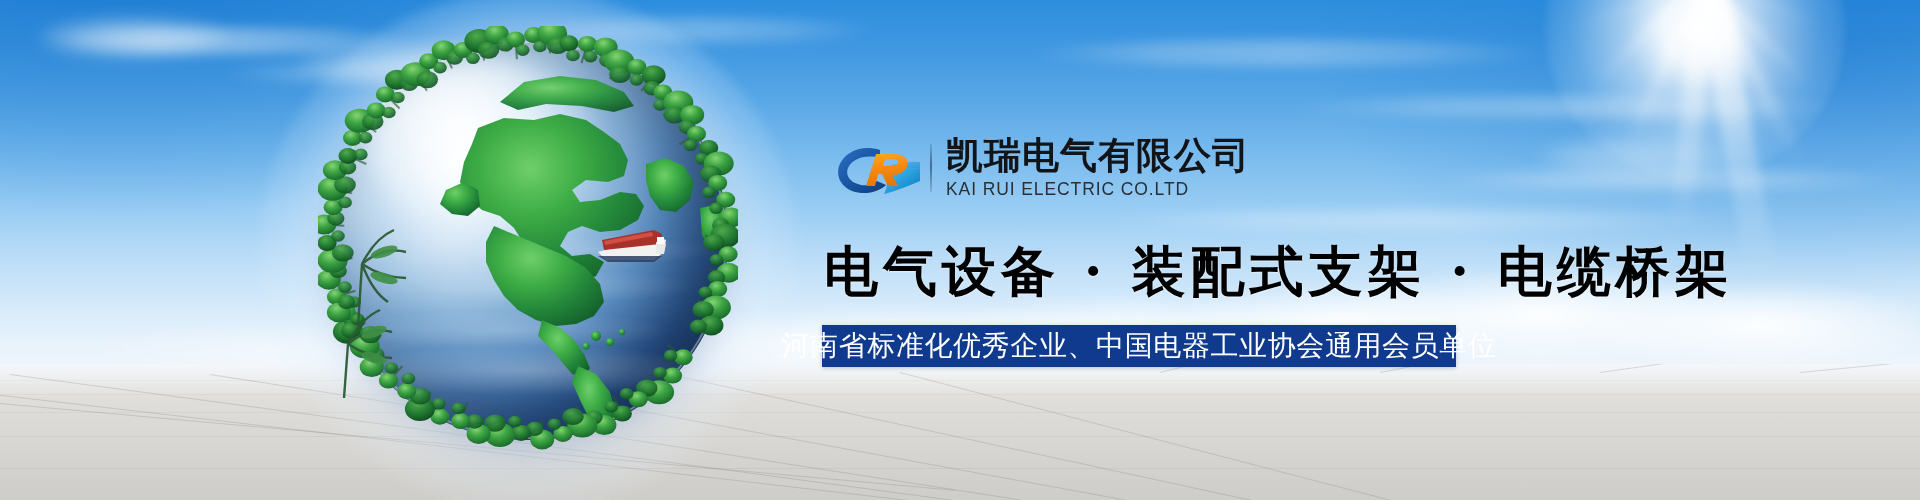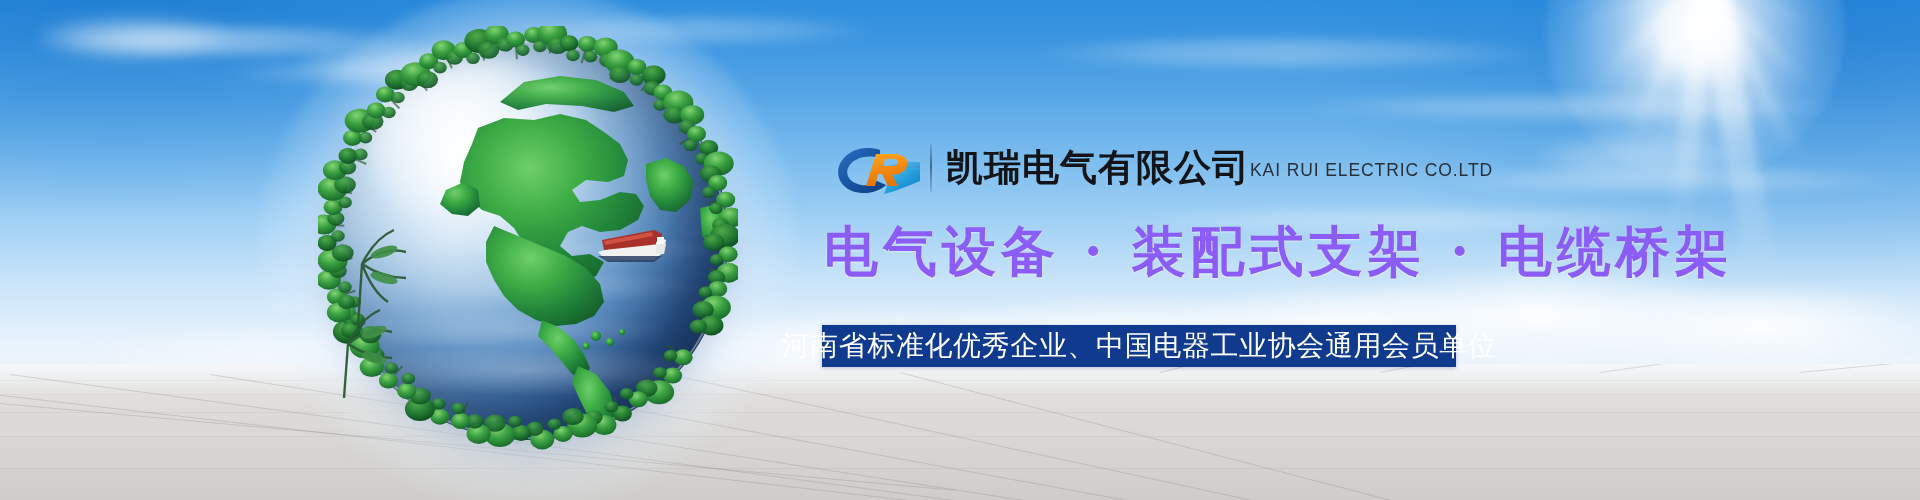--- a/index.html
+++ b/index.html
@@ -254,48 +254,48 @@
     display: flex;
     align-items: center;
   }
   .logo-mark { width: 86px; height: 64px; flex: 0 0 auto; }
   .logo-divider {
     width: 2px; height: 48px;
     margin: 0 14px 0 8px;
     background: linear-gradient(to bottom, rgba(40,60,90,0.15), rgba(40,60,90,0.65) 45%, rgba(40,60,90,0.15));
     flex: 0 0 auto;
   }
-  .brand-text { display: flex; }
+  .brand-text { display: flex; flex-direction: column; }
   .brand-cn {
     font-family: "DejaVu Sans", "Liberation Sans", sans-serif;
     font-size: 37px;
     font-weight: 700;
     color: #121418;
     letter-spacing: 1px;
     line-height: 1.06;
     white-space: nowrap;
   }
   .brand-en {
-    margin-top: 12px;
+    margin-top: 4px;
     font-family: "Liberation Sans", "DejaVu Sans", sans-serif;
     font-size: 17.5px;
     font-weight: 400;
     color: #2a2f36;
     letter-spacing: 0.9px;
     white-space: nowrap;
   }
 
   
   .tagline {
     position: absolute;
-    left: 824px; top: 216px;
+    left: 824px; top: 236px;
     font-family: "DejaVu Serif", "Liberation Serif", serif;
     font-size: 54px;
     font-weight: 700;
-    color: #8b5cf6;
+    color: #000000;
     letter-spacing: 5px;
     white-space: nowrap;
     text-shadow: 0 1px 2px rgba(255,255,255,0.55);
   }
 
   
   .badge {
     position: absolute;
     left: 822px; top: 325px;
     width: 634px; height: 42px;

